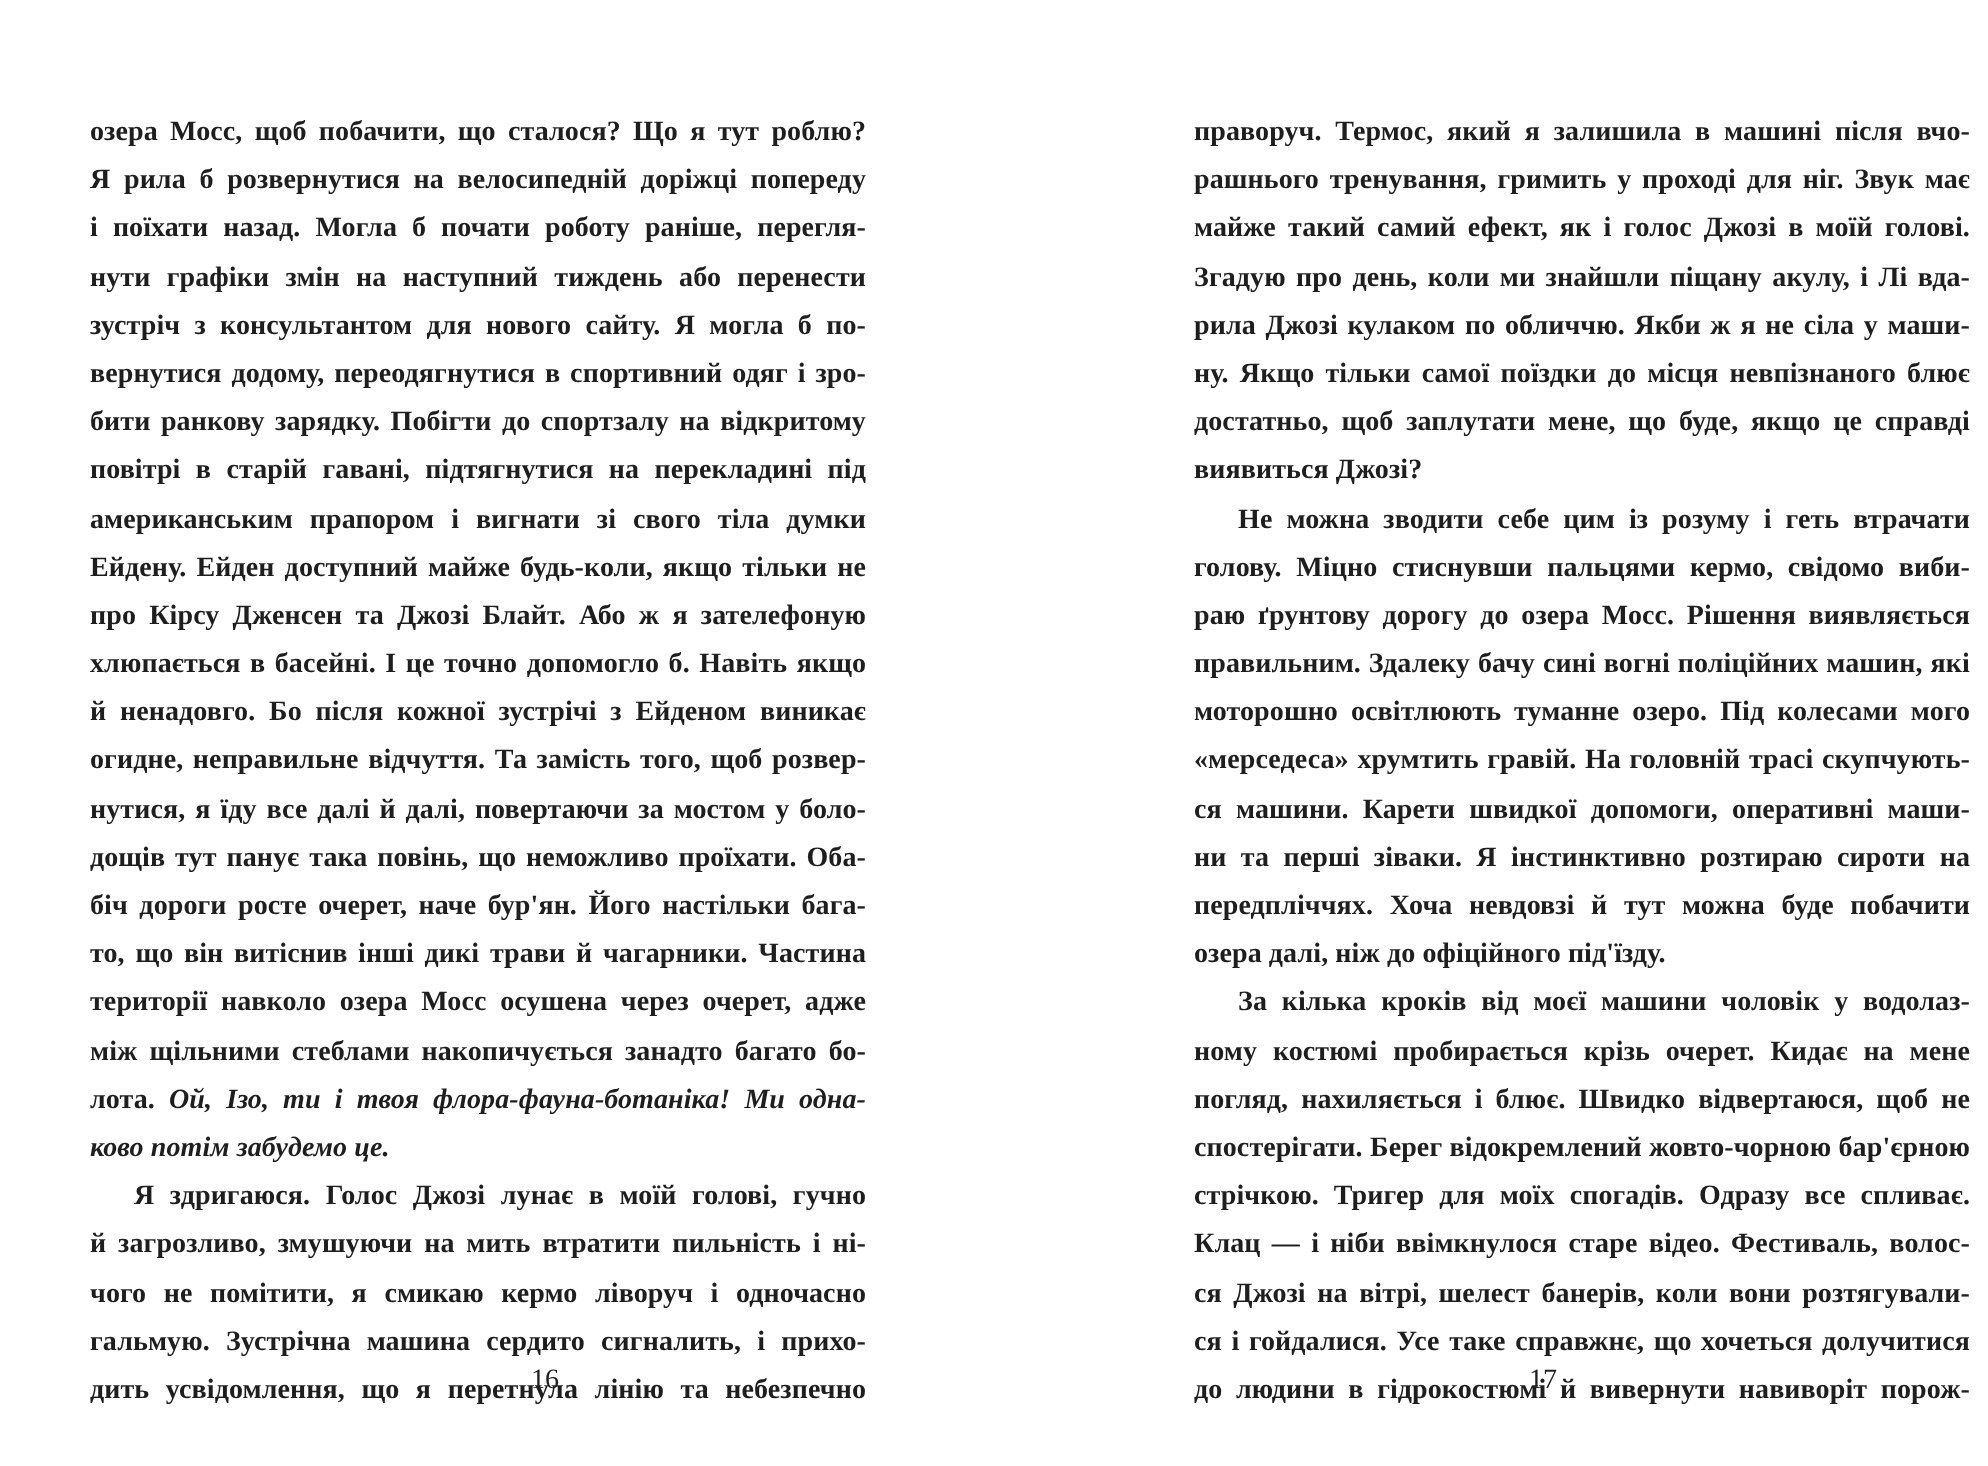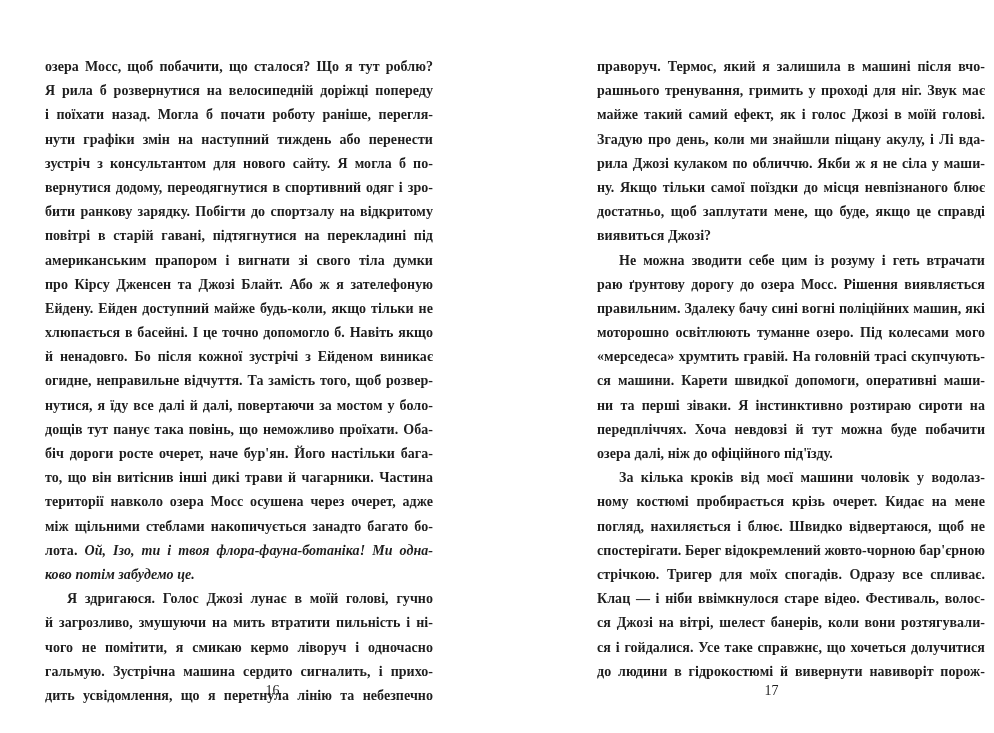--- a/index.html
+++ b/index.html
@@ -55,22 +55,22 @@
   <div class="text-block">
       <span class="line"><span>озера Мосс, щоб побачити, що сталося? Що я тут роблю?</span></span>
       <span class="line"><span>Я рила б розвернутися на велосипедній доріжці попереду</span></span>
       <span class="line"><span>і поїхати назад. Могла б почати роботу раніше, перегля-</span></span>
       <span class="line"><span>нути графіки змін на наступний тиждень або перенести</span></span>
       <span class="line"><span>зустріч з консультантом для нового сайту. Я могла б по-</span></span>
       <span class="line"><span>вернутися додому, переодягнутися в спортивний одяг і зро-</span></span>
       <span class="line"><span>бити ранкову зарядку. Побігти до спортзалу на відкритому</span></span>
       <span class="line"><span>повітрі в старій гавані, підтягнутися на перекладині під</span></span>
       <span class="line"><span>американським прапором і вигнати зі свого тіла думки</span></span>
+      <span class="line"><span>Ейдену. Ейден доступний майже будь-коли, якщо тільки не</span></span>
       <span class="line"><span>про Кірсу Дженсен та Джозі Блайт. Або ж я зателефоную</span></span>
-      <span class="line"><span>Ейдену. Ейден доступний майже будь-коли, якщо тільки не</span></span>
       <span class="line"><span>хлюпається в басейні. І це точно допомогло б. Навіть якщо</span></span>
       <span class="line"><span>й ненадовго. Бо після кожної зустрічі з Ейденом виникає</span></span>
       <span class="line"><span>огидне, неправильне відчуття. Та замість того, щоб розвер-</span></span>
       <span class="line"><span>нутися, я їду все далі й далі, повертаючи за мостом у боло-</span></span>
       <span class="line"><span>дощів тут панує така повінь, що неможливо проїхати. Оба-</span></span>
       <span class="line"><span>біч дороги росте очерет, наче бур'ян. Його настільки бага-</span></span>
       <span class="line"><span>то, що він витіснив інші дикі трави й чагарники. Частина</span></span>
       <span class="line"><span>території навколо озера Мосс осушена через очерет, адже</span></span>
       <span class="line"><span>між щільними стеблами накопичується занадто багато бо-</span></span>
       <span class="line"><span>лота. </span><span class="it">Ой, Ізо, ти і твоя флора-фауна-ботаніка! Ми одна-</span></span>
@@ -89,20 +89,21 @@
   <div class="text-block">
       <span class="line"><span>праворуч. Термос, який я залишила в машині після вчо-</span></span>
       <span class="line"><span>рашнього тренування, гримить у проході для ніг. Звук має</span></span>
       <span class="line"><span>майже такий самий ефект, як і голос Джозі в моїй голові.</span></span>
       <span class="line"><span>Згадую про день, коли ми знайшли піщану акулу, і Лі вда-</span></span>
       <span class="line"><span>рила Джозі кулаком по обличчю. Якби ж я не сіла у маши-</span></span>
       <span class="line"><span>ну. Якщо тільки самої поїздки до місця невпізнаного блює</span></span>
       <span class="line"><span>достатньо, щоб заплутати мене, що буде, якщо це справді</span></span>
       <span class="line last"><span>виявиться Джозі?</span></span>
       <span class="line indent"><span>Не можна зводити себе цим із розуму і геть втрачати</span></span>
+      <span class="line"><span>голову. Міцно стиснувши пальцями кермо, свідомо виби-</span></span>
       <span class="line"><span>раю ґрунтову дорогу до озера Мосс. Рішення виявляється</span></span>
       <span class="line"><span>правильним. Здалеку бачу сині вогні поліційних машин, які</span></span>
       <span class="line"><span>моторошно освітлюють туманне озеро. Під колесами мого</span></span>
       <span class="line"><span>«мерседеса» хрумтить гравій. На головній трасі скупчують-</span></span>
       <span class="line"><span>ся машини. Карети швидкої допомоги, оперативні маши-</span></span>
       <span class="line"><span>ни та перші зіваки. Я інстинктивно розтираю сироти на</span></span>
       <span class="line"><span>передпліччях. Хоча невдовзі й тут можна буде побачити</span></span>
       <span class="line last"><span>озера далі, ніж до офіційного під'їзду.</span></span>
       <span class="line indent"><span>За кілька кроків від моєї машини чоловік у водолаз-</span></span>
       <span class="line"><span>ному костюмі пробирається крізь очерет. Кидає на мене</span></span>

